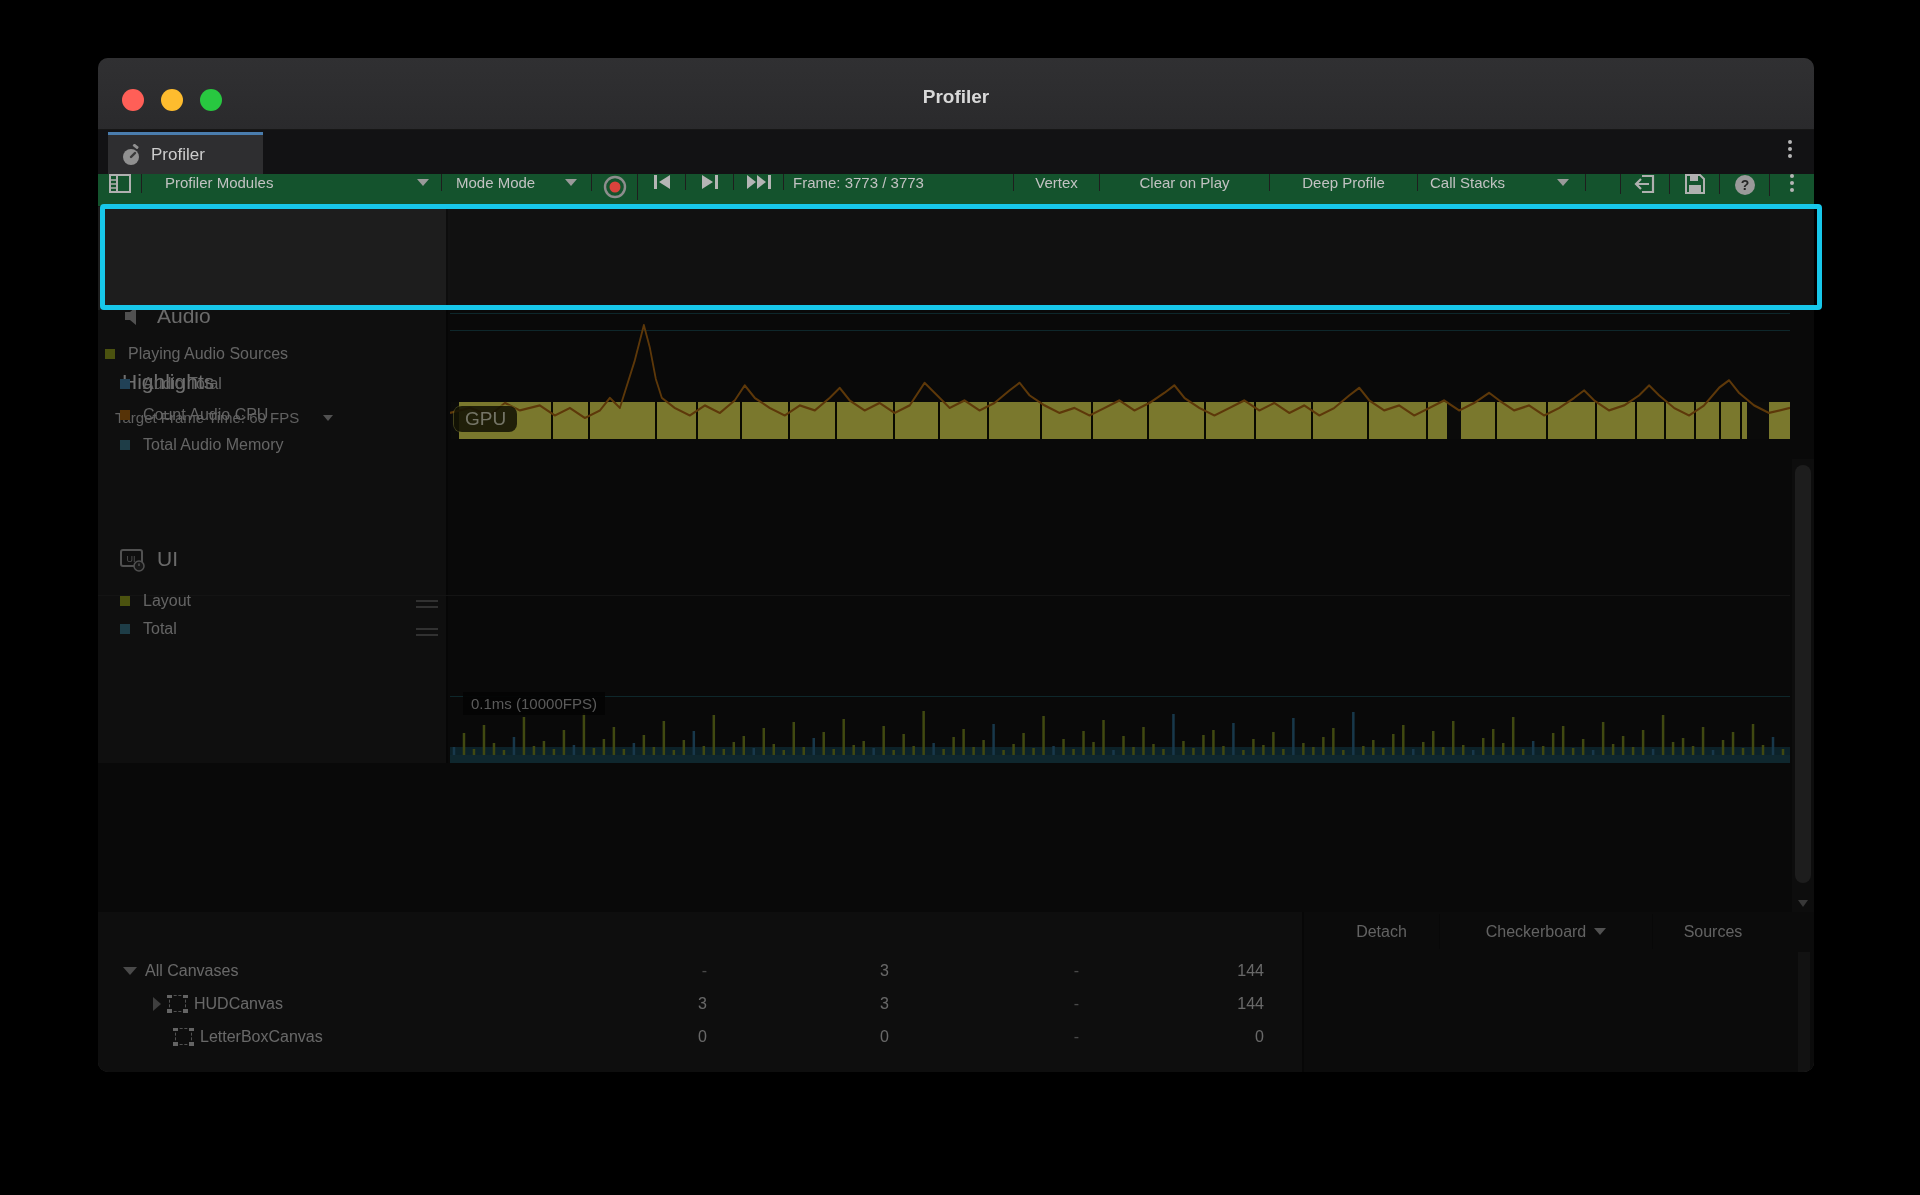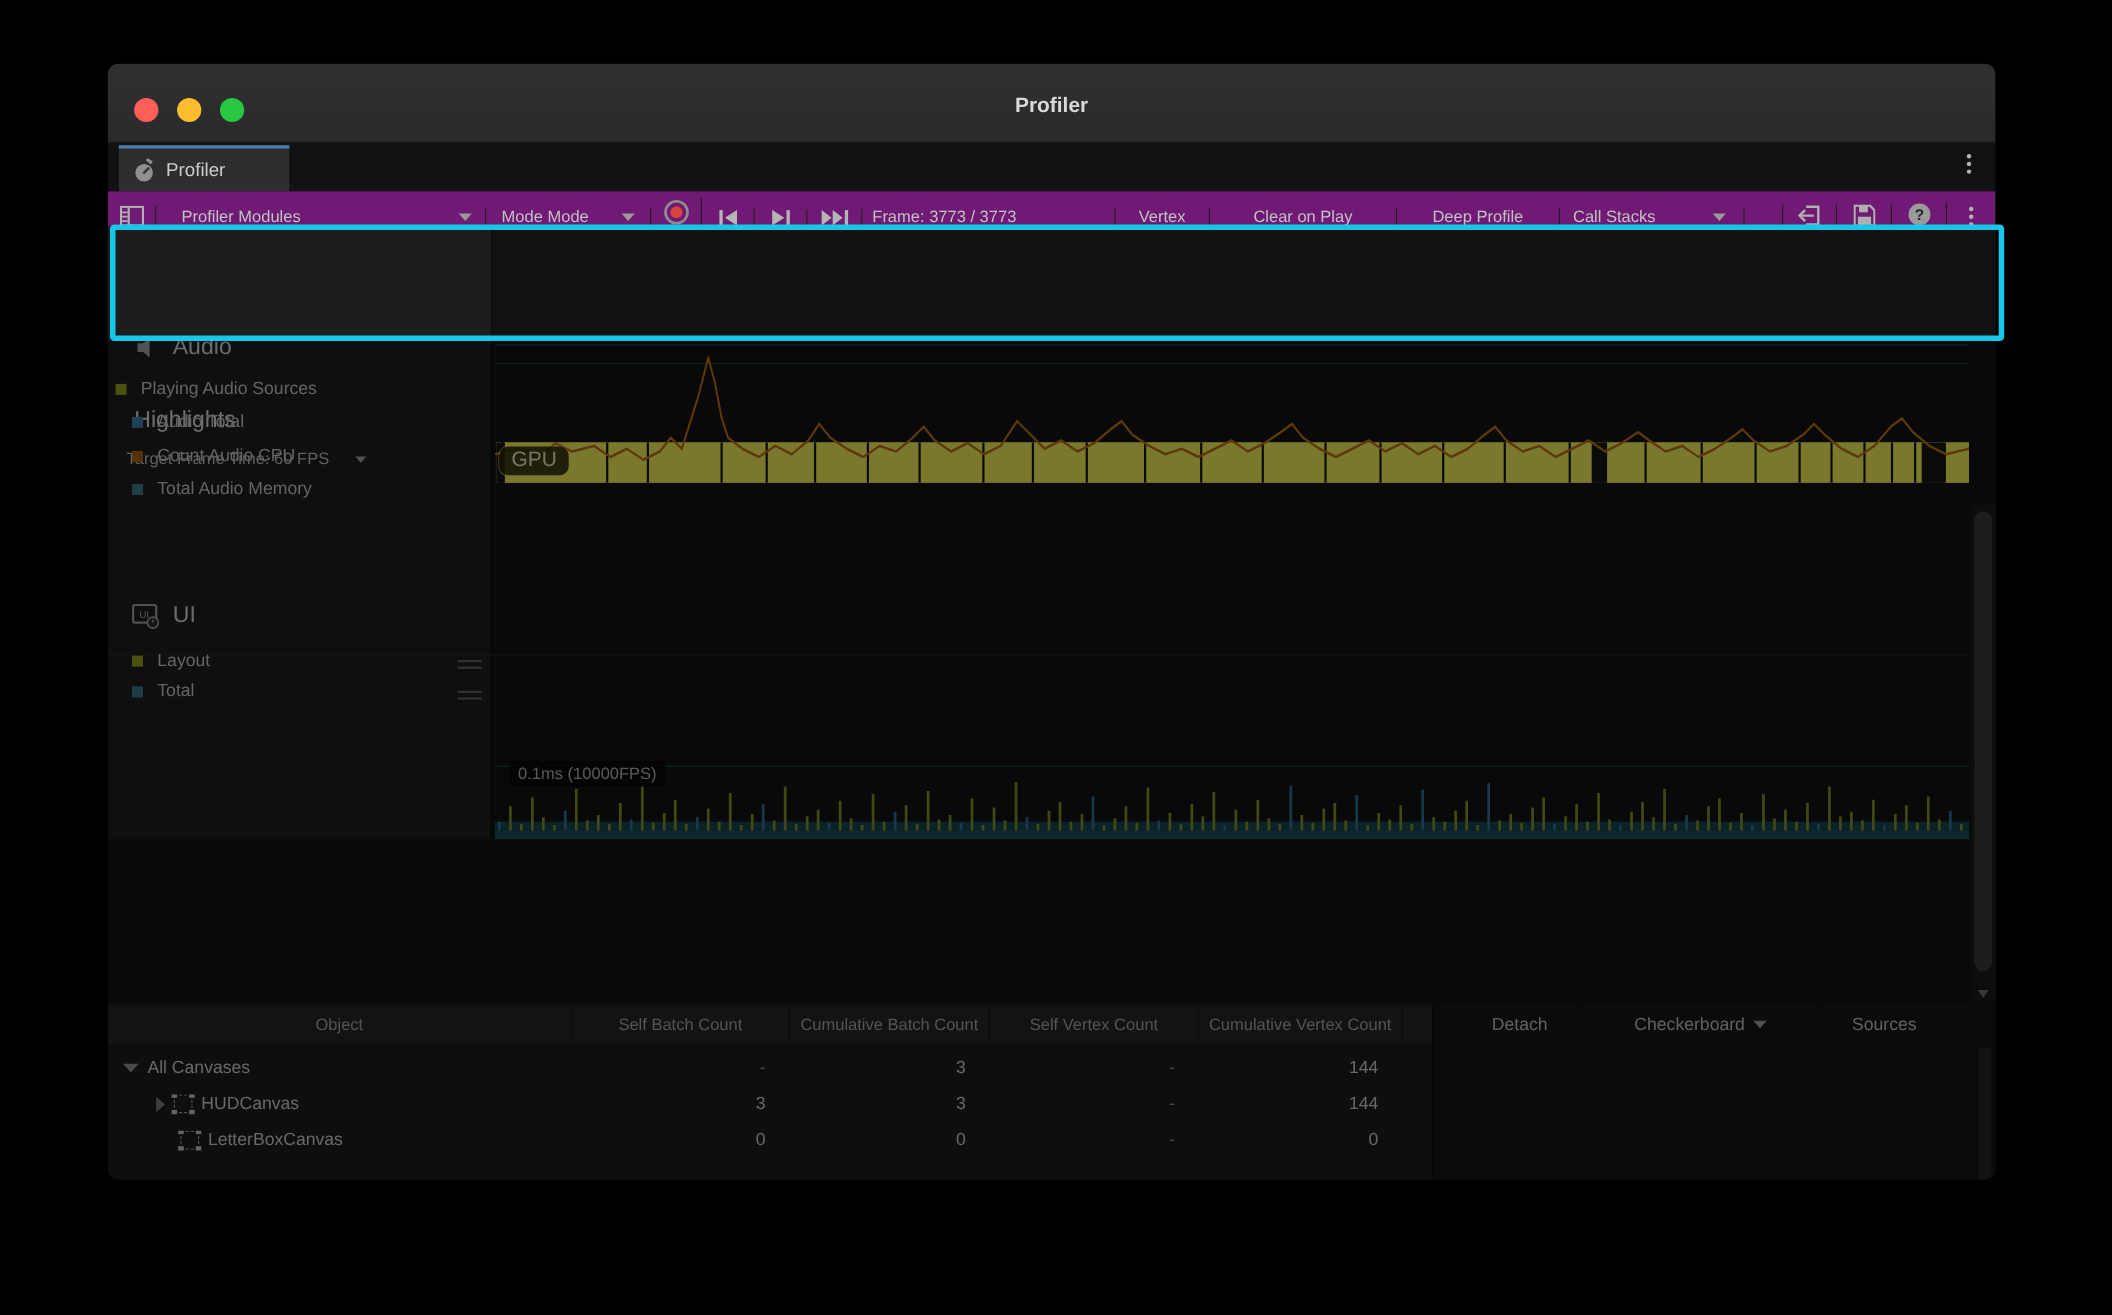--- a/index.html
+++ b/index.html
@@ -17,22 +17,22 @@
     color:#d9d9d9; font-size:19px; font-weight:bold; }
 
   
   .tabstrip { position:absolute; left:0; top:72px; width:100%; height:44px; background:#121214; }
   .tab { position:absolute; left:10px; top:2px; width:155px; height:42px; background:#2e2e30;
     border-top:3px solid #4a7dae; display:flex; align-items:center; gap:9px; padding-left:12px; }
   .tab-label { color:#cdcdcd; font-size:17px; }
   .tabstrip .kebab { position:absolute; right:22px; top:10px; }
 
   
-  .toolbar { position:absolute; left:0; top:116px; width:100%; height:33px; background:#701a75;
-    display:flex; align-items:flex-end; border-bottom:1px solid #141414; color:#c2c2c2; font-size:15px; }
+  .toolbar { position:absolute; left:0; top:116px; width:100%; height:33px; background:#14532d;
+    display:flex; align-items:flex-start; border-bottom:1px solid #141414; color:#c2c2c2; font-size:15px; }
   .cell { border-right:1px solid #1e1e1e; display:flex; align-items:center; flex:0 0 auto; }
   .cell.center { justify-content:center; }
   .lbl { white-space:nowrap; }
   .caret { width:0; height:0; border-left:6px solid transparent; border-right:6px solid transparent;
     border-top:7px solid #9a9a9a; margin-left:auto; margin-right:12px; }
   .caret.inline { margin-left:8px; margin-right:0; }
   .spacer { flex:1 1 auto; }
   .kebab { display:flex; flex-direction:column; gap:3px; align-items:center; }
   .kebab i { width:4px; height:4px; border-radius:50%; background:#b5b5b5; }
 
@@ -80,21 +80,21 @@
   .varrow { position:absolute; left:6px; bottom:5px; width:0; height:0;
     border-left:5px solid transparent; border-right:5px solid transparent; border-top:7px solid #6a6a6a; }
 
   
   .bottom { position:absolute; left:0; top:705px; width:100%; height:287px; background:#1c1c1c; }
   .thead { position:absolute; left:0; top:2px; width:1204px; height:35px; background:#242424; display:flex; }
   .th { height:100%; display:flex; align-items:center; justify-content:center; overflow:hidden;
     color:#9f9f9f; font-size:15px; border-right:1px solid #151515; white-space:nowrap; flex:0 0 auto; }
   .c0{width:422px;} .c1{width:198px;} .c2{width:182px;} .c3{width:190px;} .c4{width:185px;}
   .tbody { position:absolute; left:0; top:42px; width:1204px; }
-  .trow { position:relative; height:33px; display:flex; align-items:center; color:#c4c4c4; font-size:16px; }
+  .trow { position:relative; height:33px; display:flex; align-items:center; color:#c4c4c4; font-size:16px;margin-left:11px; }
   .tname { display:flex; align-items:center; gap:8px; flex:0 0 422px; padding-left:14px; overflow:hidden; }
   .tval { flex:0 0 auto; text-align:right; padding-right:22px; }
   .v1{width:198px;} .v2{width:182px;} .v3{width:190px;} .v4{width:185px;}
   .fold { width:0; height:0; }
   .fold.open { border-left:7px solid transparent; border-right:7px solid transparent; border-top:8px solid #8d8d8d; }
   .fold.closed { border-top:7px solid transparent; border-bottom:7px solid transparent; border-left:8px solid #777; }
   .indent { width:22px; flex:0 0 auto; }
   .rt-icon { position:relative; width:17px; height:17px; border:1px dashed #9a9a9a; flex:0 0 auto; }
   .rt-icon i { position:absolute; width:5px; height:5px; background:#bdbdbd; }
   .rt-icon i:nth-child(1){left:-3px;top:-3px;} .rt-icon i:nth-child(2){right:-3px;top:-3px;}
@@ -465,27 +465,20 @@
             <line x1="1334" x2="1334" y1="218" y2="212" stroke="#7a8a20" stroke-width="2.5"></line>
           </g>
       </svg>
 
       <div class="vscroll">
         <div class="vthumb"></div>
         <div class="varrow"></div>
       </div>
 
       <div class="bottom">
-        <div class="thead">
-          <div class="th c0">Object</div>
-          <div class="th c1">Self Batch Count</div>
-          <div class="th c2">Cumulative Batch Count</div>
-          <div class="th c3">Self Vertex Count</div>
-          <div class="th c4">Cumulative Vertex Count</div>
-        </div>
         <div class="tbody">
           <div class="trow">
             <div class="tname">
               <span class="fold open"></span>
               <span>All Canvases</span>
             </div>
             <div class="tval v1" style="color:#8a8a8a">-</div>
             <div class="tval v2">3</div>
             <div class="tval v3" style="color:#8a8a8a">-</div>
             <div class="tval v4">144</div>

